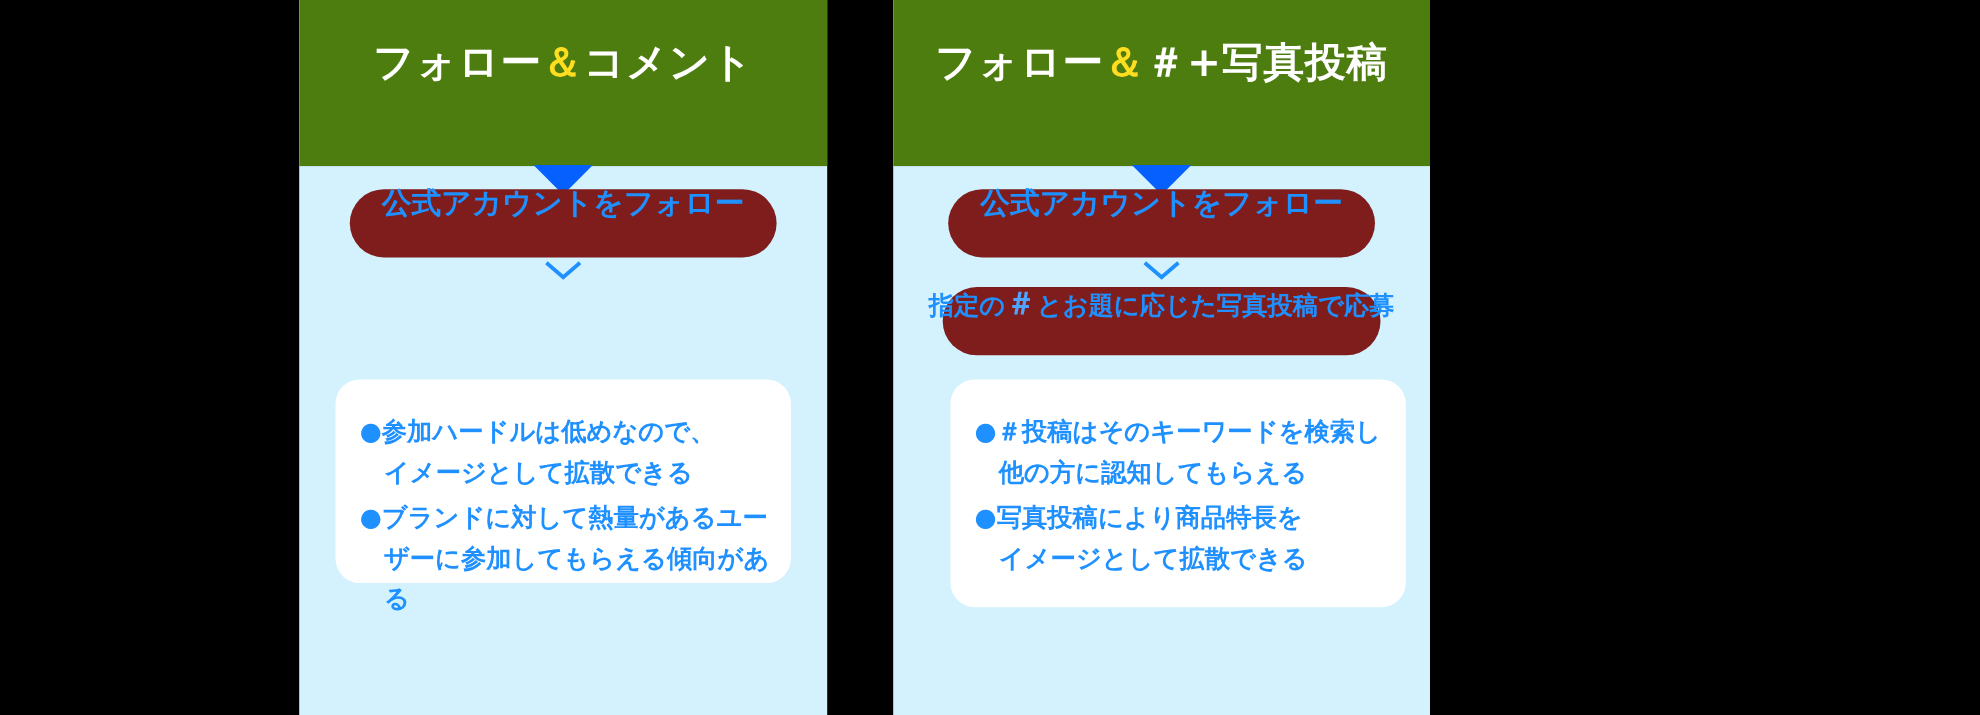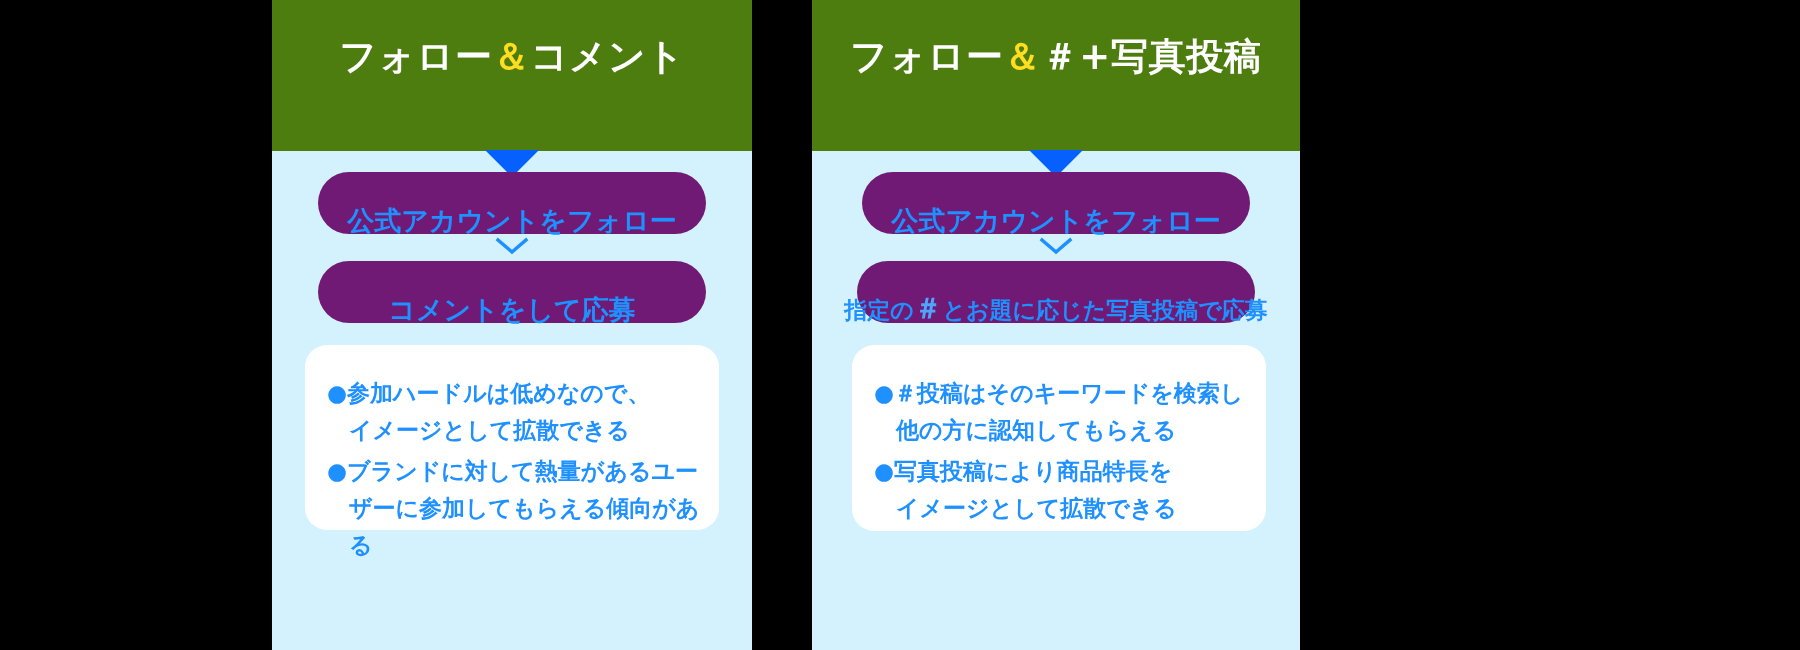--- a/index.html
+++ b/index.html
@@ -49,24 +49,24 @@
     white-space:nowrap;
     line-height:1;
     margin-top:-38px;
   }
   .header-title .amp{color:#ffdd1f;}
 
   .pill{
     position:absolute;
     left:50%;
     transform:translateX(-50%);
-    background:#701a75;
+    background:#7f1d1d;
     border-radius:40px;
     display:flex;
-    align-items:flex-end;
+    align-items:flex-start;
     justify-content:center;
     box-sizing:border-box;
     white-space:nowrap;
   }
   .pill-text{
     color:#1e90ff;
     font-weight:bold;
     line-height:1;
   }
   .pill-text .hash{color:#4ea4ff;font-size:1.25em;}
@@ -107,21 +107,21 @@
   #panel-left .bullet{font-size:23px;line-height:37px;}
   #panel-left .bullet .b-line2{padding-left:22px;}
   #panel-left .bullet + .bullet{margin-top:4px;}
 
   
   #panel-right .pill-1{top:172px;width:388px;height:62px;}
   #panel-right .pill-1 .pill-text{font-size:27px;}
   #panel-right .chev-1{top:236px;}
   #panel-right .pill-2{top:261px;width:398px;height:62px;}
   #panel-right .pill-2 .pill-text{font-size:23px;}
-  #panel-right .card-1{left:40px;top:345px;width:414px;height:186px;padding:30px 0 0 22px;}
+  #panel-right .card-1{left:52px;top:345px;width:414px;height:207px;padding:30px 0 0 22px;}
   #panel-right .bullet{font-size:23px;line-height:37px;}
   #panel-right .bullet .b-line2{padding-left:22px;}
   #panel-right .bullet + .bullet{margin-top:4px;}
 </style>
 </head>
 <body>
 
 <div id="stage">
 
   <section id="panel-left" class="panel">
@@ -136,23 +136,20 @@
     <div class="pill pill-1">
       <span class="pill-text">公式アカウントをフォロー</span>
     </div>
 
     <div class="chevron chev-1">
       <svg viewBox="0 0 34 20" xmlns="http://www.w3.org/2000/svg" aria-hidden="true">
         <path d="M3 4 L17 16 L31 4" fill="none" stroke="#1e90ff" stroke-width="3.4" stroke-linecap="square" stroke-linejoin="miter"></path>
       </svg>
     </div>
 
-    <div class="pill pill-2">
-      <span class="pill-text">コメントをして応募</span>
-    </div>
 
     <div class="card card-1">
       <div class="bullet-list">
 
         <div class="bullet">
           <span class="b-dot">●</span><span>参加ハードルは低めなので、</span>
           <span class="b-line2">イメージとして拡散できる</span>
         </div>
 
         <div class="bullet">

